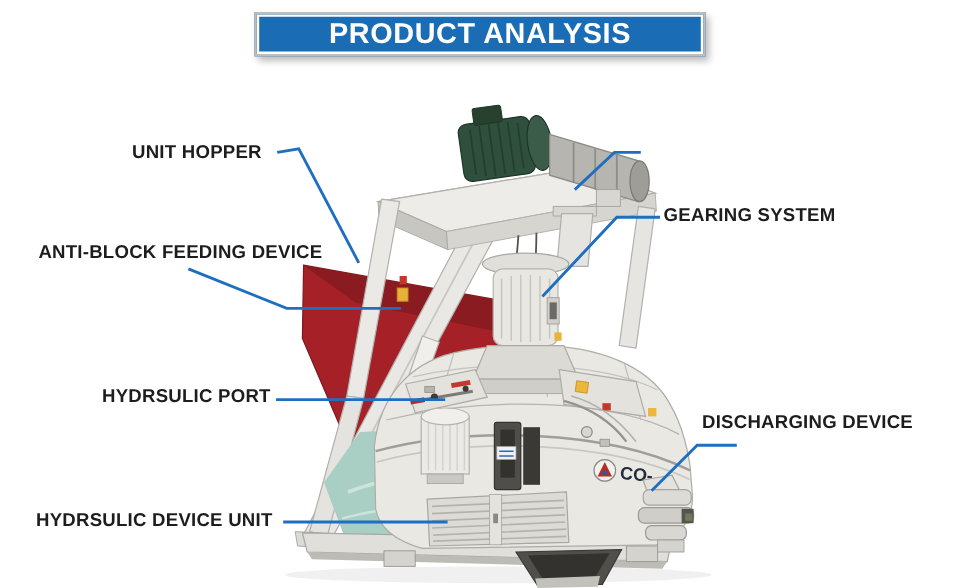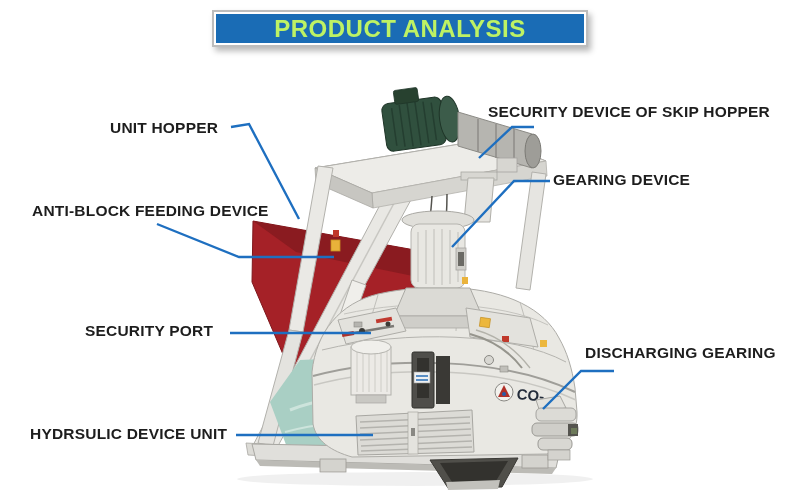--- a/index.html
+++ b/index.html
@@ -7,21 +7,21 @@
     position:relative;width:800px;height:490px;background:#ffffff;overflow:hidden;
     font-family:"Liberation Sans",sans-serif;
   }
   .banner{
     position:absolute;left:212px;top:10px;width:376px;height:37px;
     background:#1a6cb5;border:2px solid #bdbdbd;box-sizing:border-box;
     box-shadow:inset 0 0 0 2px #ffffff,3px 4px 6px rgba(0,0,0,0.28);
     display:flex;align-items:center;justify-content:center;
   }
   .banner span{
-    color:#bef264;font-size:24px;font-weight:700;letter-spacing:0.5px;white-space:nowrap;
+    color:#ffffff;font-size:24px;font-weight:700;letter-spacing:0.5px;white-space:nowrap;
   }
   .callout{
     position:absolute;color:#1d1d1d;font-size:15.5px;font-weight:700;
     letter-spacing:0.2px;white-space:nowrap;line-height:17px;
   }
   svg{position:absolute;left:0;top:0;}
 </style>
 </head>
 <body>
 
@@ -202,20 +202,19 @@
     <polyline points="230,333 371,333" fill="none" stroke-width="2.4" stroke="#1e6fc0"></polyline>
     <polyline points="614,371 581,371 543,409" fill="none" stroke-width="2.4" stroke="#1e6fc0"></polyline>
     <polyline points="236,435 373,435" fill="none" stroke-width="2.4" stroke="#1e6fc0"></polyline>
   </svg>
 
   <div class="banner">
     <span>PRODUCT ANALYSIS</span>
   </div>
 
   <div class="callout" style="left:110px;top:119px">UNIT HOPPER</div>
-  <div class="callout" style="left:488px;top:103px">SECURITY DEVICE OF SKIP HOPPER</div>
   <div class="callout" style="left:32px;top:202px">ANTI-BLOCK FEEDING DEVICE</div>
-  <div class="callout" style="left:553px;top:171px">GEARING DEVICE</div>
-  <div class="callout" style="left:85px;top:322px">SECURITY PORT</div>
-  <div class="callout" style="left:585px;top:344px">DISCHARGING GEARING</div>
+  <div class="callout" style="left:553px;top:171px">GEARING SYSTEM</div>
+  <div class="callout" style="left:85px;top:322px">HYDRSULIC PORT</div>
+  <div class="callout" style="left:585px;top:344px">DISCHARGING DEVICE</div>
   <div class="callout" style="left:30px;top:425px">HYDRSULIC DEVICE UNIT</div>
 
 </div>
 
 </body></html>

